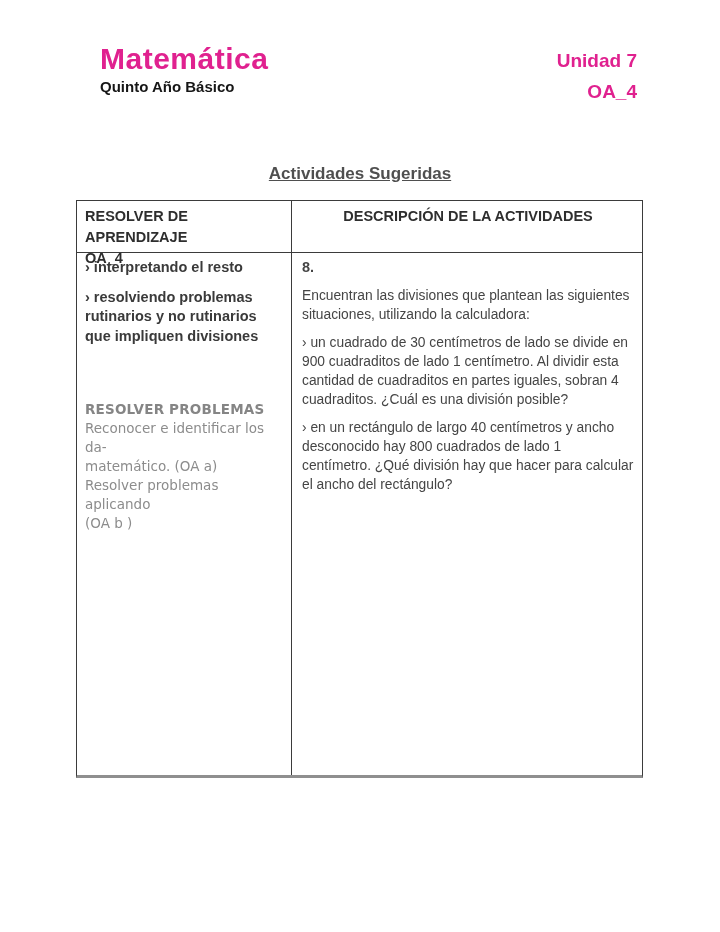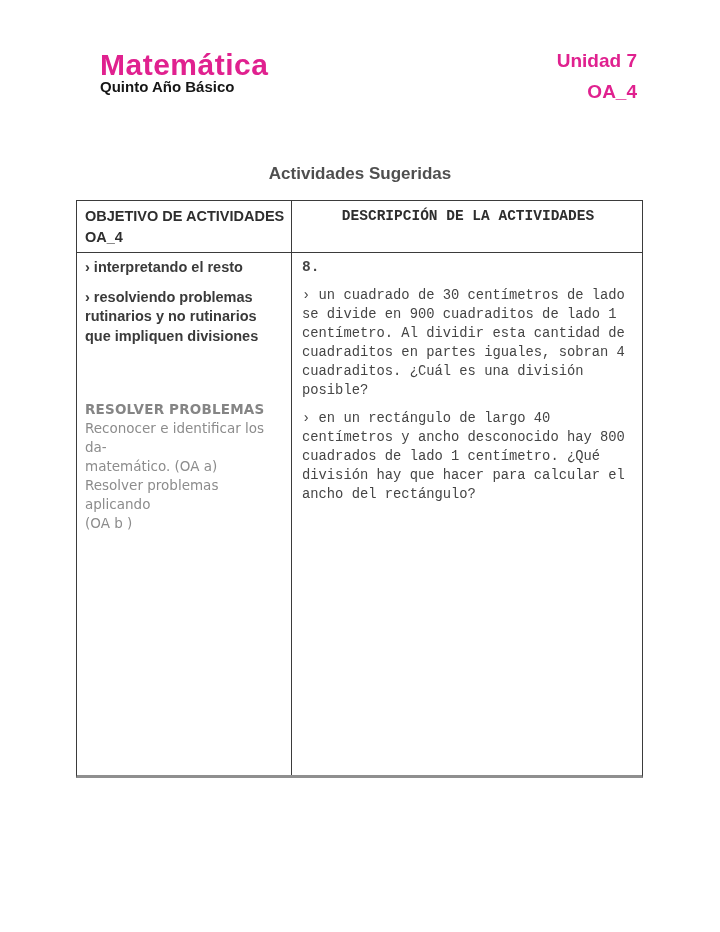--- a/index.html
+++ b/index.html
@@ -13,21 +13,21 @@
   html,body{background:#ffffff;}
   body{
     width:720px;height:932px;
     position:relative;
     font-family:"Liberation Sans",sans-serif;
     color:var(--text);
     overflow:hidden;
   }
   
   .subject-title{
-    position:absolute;left:100px;top:48px;
+    position:absolute;left:100px;top:42px;
     font-size:30px;font-weight:bold;color:var(--accent);
     letter-spacing:0.5px;
   }
   .grade-subtitle{
     position:absolute;left:100px;top:78px;
     font-size:15px;font-weight:bold;color:#161616;
   }
   .unit-label{
     position:absolute;right:83px;top:50px;
     font-size:19px;font-weight:bold;color:var(--accent);
@@ -35,21 +35,21 @@
   }
   .oa-label{
     position:absolute;right:83px;top:81px;
     font-size:19px;font-weight:bold;color:var(--accent);
     text-align:right;
   }
   
   .section-title{
     position:absolute;left:0;top:164px;width:720px;
     text-align:center;
-    font-size:17px;font-weight:bold;color:#4f4f4f;
+    font-size:17px;font-weight:bold;color:#4f4f4f;text-decoration:underline;
   }
   
   .activities-table{
     position:absolute;left:76px;top:200px;
     width:567px;height:578px;
     border:1px solid var(--border);
     border-bottom:3px solid var(--border-shadow);
     display:flex;flex-direction:column;
     background:#fff;
   }
@@ -57,21 +57,20 @@
   .t-row.head{flex:none;height:52px;border-bottom:1px solid var(--border);}
   .cell{min-width:0;}
   .cell.left{
     width:215px;flex:none;
     border-right:1px solid var(--border);
     padding:5px 6px 0 8px;
   }
   .cell.right{
     flex:1;
     padding:5px 8px 0 10px;
-    font-family:Liberation Mono, monospace;
   }
   .head .cell{font-weight:bold;color:#2e2e2e;font-size:14.5px;line-height:21px;}
   .head .cell.right{text-align:center;}
   
   .obj-text{
     font-weight:bold;font-size:14.5px;line-height:19.5px;color:#3a3a3a;
   }
   .obj-text p{margin-bottom:10px;}
   .skills{
     margin-top:54px;
@@ -93,21 +92,21 @@
   <div class="grade-subtitle">Quinto Año Básico</div>
   <div class="unit-label">Unidad 7</div>
   <div class="oa-label">OA_4</div>
 </div>
 
 <div class="section-title">Actividades Sugeridas</div>
 
 <div class="activities-table">
   <div class="t-row head">
     <div class="cell left">
-      <div>OBJETIVO DE ACTIVIDADES</div>
+      <div>RESOLVER DE APRENDIZAJE</div>
       <div>OA_4</div>
     </div>
     <div class="cell right">
       <div>DESCRIPCIÓN DE LA ACTIVIDADES</div>
     </div>
   </div>
   <div class="t-row">
     <div class="cell left">
       <div class="obj-text">
         <p>› interpretando el resto</p>
@@ -117,18 +116,19 @@
         <div class="skills-title">RESOLVER PROBLEMAS</div>
         <div>Reconocer e identificar los da-</div>
         <div>matemático. (OA a)</div>
         <div>Resolver problemas aplicando</div>
         <div>(OA b )</div>
       </div>
     </div>
     <div class="cell right">
       <div class="act-text">
         <p class="act-number">8.</p>
+        <p>Encuentran las divisiones que plantean las siguientes situaciones, utilizando la calculadora:</p>
         <p>› un cuadrado de 30 centímetros de lado se divide en 900 cuadraditos de lado 1 centímetro. Al dividir esta cantidad de cuadraditos en partes iguales, sobran 4 cuadraditos. ¿Cuál es una división posible?</p>
         <p>› en un rectángulo de largo 40 centímetros y ancho desconocido hay 800 cuadrados de lado 1 centímetro. ¿Qué división hay que hacer para calcular el ancho del rectángulo?</p>
       </div>
     </div>
   </div>
 </div>
 
 </body></html>

